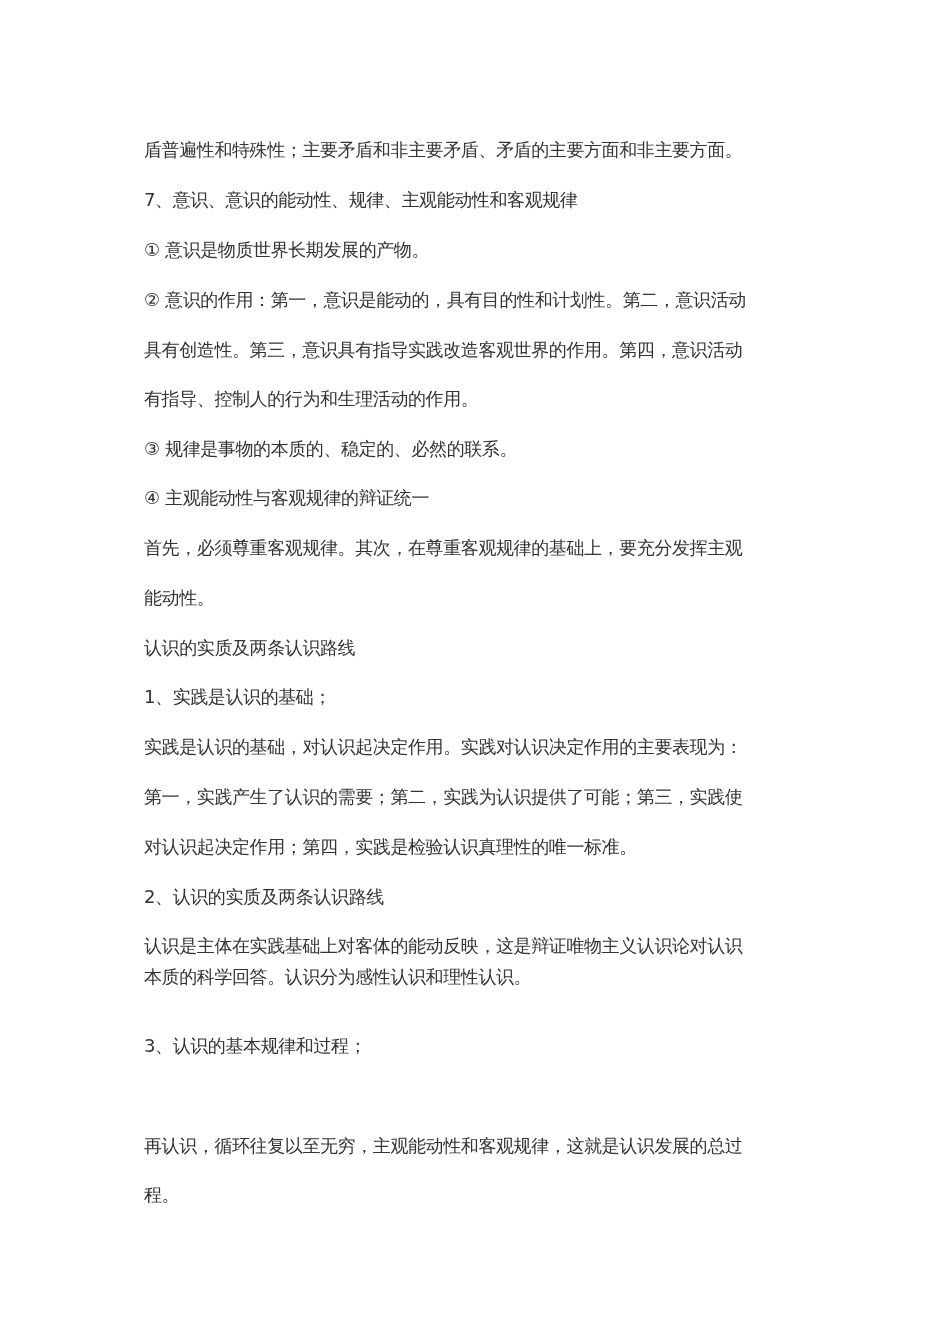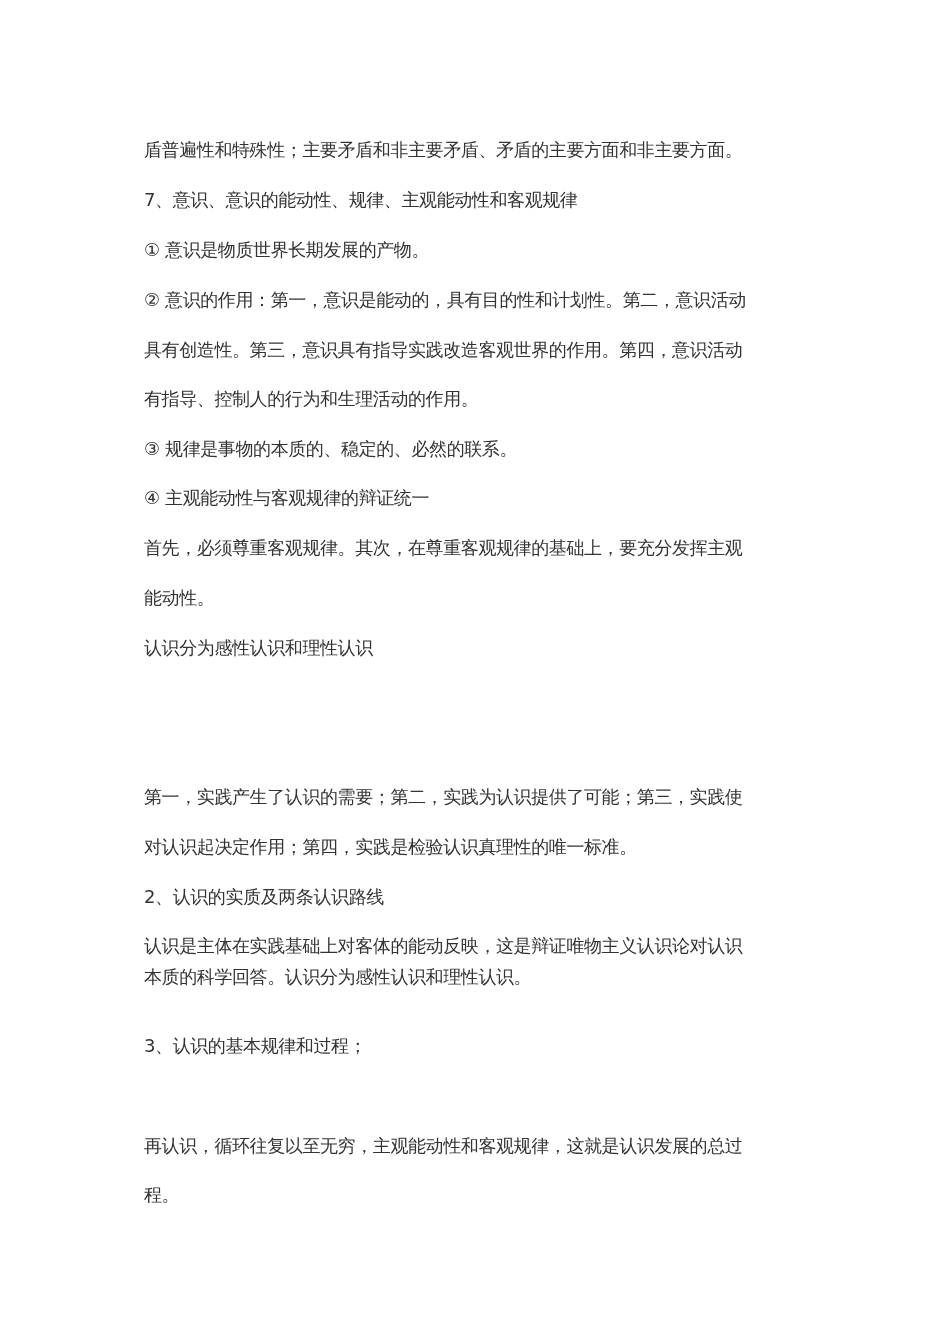--- a/index.html
+++ b/index.html
@@ -40,21 +40,23 @@
   <div class="line" style="top:135px">盾普遍性和特殊性；主要矛盾和非主要矛盾、矛盾的主要方面和非主要方面。</div>
   <div class="line" style="top:185px">7、意识、意识的能动性、规律、主观能动性和客观规律</div>
   <div class="line" style="top:235px">① 意识是物质世界长期发展的产物。</div>
   <div class="line" style="top:285px">② 意识的作用：第一，意识是能动的，具有目的性和计划性。第二，意识活动</div>
   <div class="line" style="top:335px">具有创造性。第三，意识具有指导实践改造客观世界的作用。第四，意识活动</div>
   <div class="line" style="top:384px">有指导、控制人的行为和生理活动的作用。</div>
   <div class="line" style="top:434px">③ 规律是事物的本质的、稳定的、必然的联系。</div>
   <div class="line" style="top:483px">④ 主观能动性与客观规律的辩证统一</div>
   <div class="line" style="top:533px">首先，必须尊重客观规律。其次，在尊重客观规律的基础上，要充分发挥主观</div>
   <div class="line" style="top:583px">能动性。</div>
-  <div class="line" style="top:633px">认识分为感性认识和理性认识</div>
+  <div class="line" style="top:633px">认识的实质及两条认识路线</div>
+  <div class="line" style="top:682px">1、实践是认识的基础；</div>
+  <div class="line" style="top:732px">实践是认识的基础，对认识起决定作用。实践对认识决定作用的主要表现为：</div>
   <div class="line" style="top:782px">第一，实践产生了认识的需要；第二，实践为认识提供了可能；第三，实践使</div>
   <div class="line" style="top:832px">对认识起决定作用；第四，实践是检验认识真理性的唯一标准。</div>
   <div class="line" style="top:882px">2、认识的实质及两条认识路线</div>
   <div class="line" style="top:931px">认识是主体在实践基础上对客体的能动反映，这是辩证唯物主义认识论对认识</div>
   <div class="line" style="top:962px">本质的科学回答。认识分为感性认识和理性认识。</div>
   <div class="line" style="top:1031px">3、认识的基本规律和过程；</div>
   <div class="line" style="top:1131px">再认识，循环往复以至无穷，主观能动性和客观规律，这就是认识发展的总过</div>
   <div class="line" style="top:1180px">程。</div>
 </div>
 

